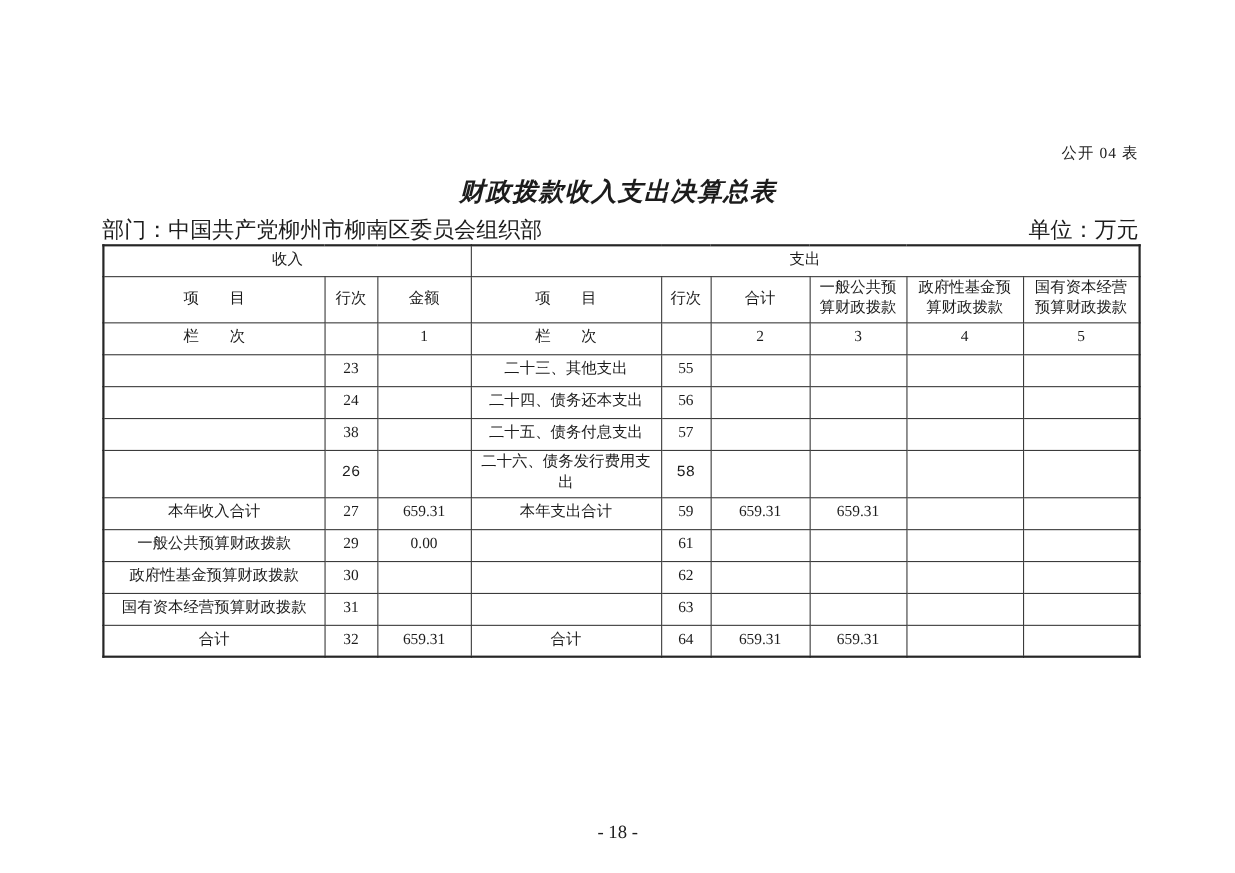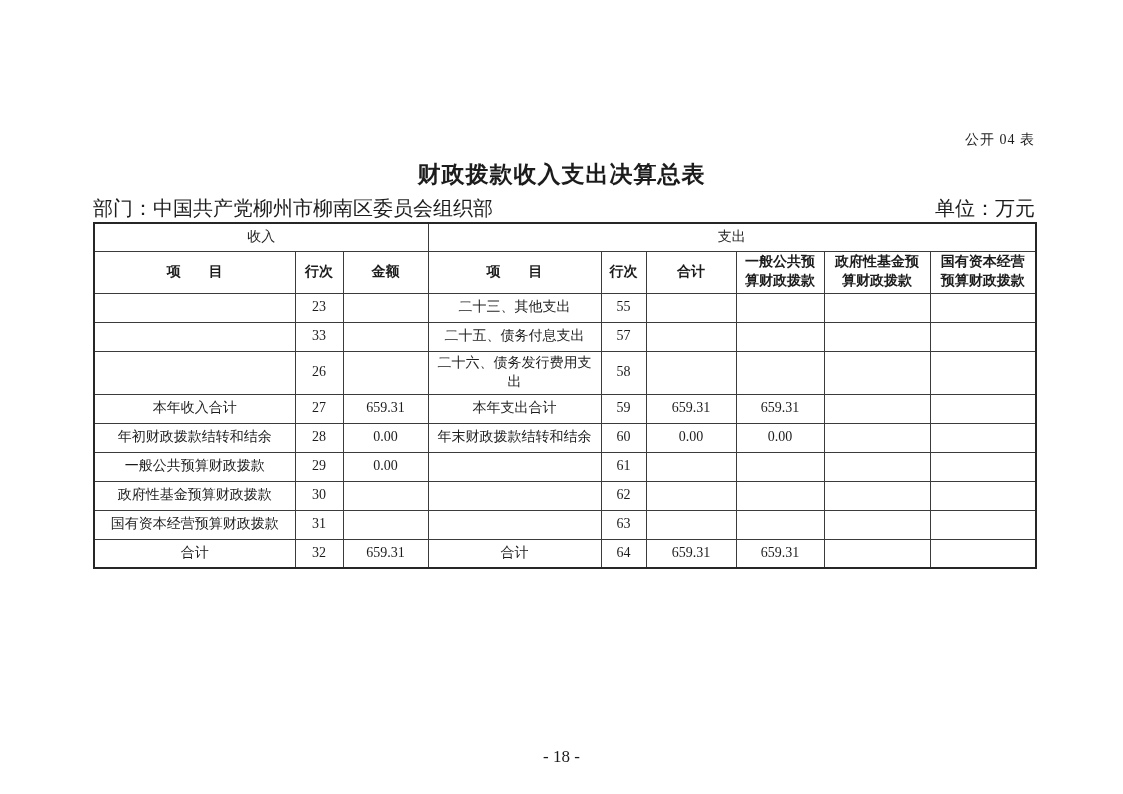--- a/index.html
+++ b/index.html
@@ -10,21 +10,21 @@
     color: #1c1c1c;
   }
   .sheet { position: relative; width: 1123px; height: 794px; background: #ffffff; overflow: hidden; margin-top: 32px; }
 
   .form-label {
     position: absolute; top: 99px; right: 88px;
     font-size: 14px; letter-spacing: 1px;
   }
   .doc-title {
     position: absolute; top: 127px; left: 0; width: 100%;
-    text-align: center; font-size: 23px; font-weight: bold; letter-spacing: 1px;
+    text-align: center; font-size: 23px; font-weight: bold; letter-spacing: 1px; font-style: italic;
   }
   .meta-row {
     position: absolute; top: 163px; left: 93px; width: 942px;
     display: flex; justify-content: space-between;
     font-size: 20px;
   }
 
   table.main {
     position: absolute; top: 190px; left: 93px; width: 942px;
     border-collapse: collapse; table-layout: fixed;
@@ -33,24 +33,24 @@
   table.main td {
     border: 1px solid #3b3b3b;
     font-size: 14px;
     padding: 0 4px;
     text-align: center;
     vertical-align: middle;
     overflow: hidden;
     line-height: 1.35;
   }
   tr.h1 { height: 28px; }
-  tr.h2 { height: 42px; font-weight: bold; }
+  tr.h2 { height: 42px; }
   tr.h3 { height: 29px; }
   tr.datarow { height: 29px; padding-left: 36px; }
-  tr.tall { height: 43px; }
+  tr.tall { height: 43px; font-family: Liberation Mono, monospace; }
   td.sec { border-left: 2px solid #262626; }
   td.wraphead { padding: 0 9px; line-height: 1.4; }
   td.num { text-align: right; padding-right: 8px; }
   td.al-left { text-align: left; padding-left: 6px; }
   td.al-center { text-align: center; }
   tr.bold td { font-weight: normal; }
 
   .note {
     position: absolute; top: 601px; left: 93px; width: 965px;
     font-size: 14px;
@@ -95,36 +95,58 @@
         <td>项　　目</td>
         <td>行次</td>
         <td>金额</td>
         <td class="sec">项　　目</td>
         <td>行次</td>
         <td>合计</td>
         <td class="wraphead">一般公共预算财政拨款</td>
         <td class="wraphead">政府性基金预算财政拨款</td>
         <td class="wraphead">国有资本经营预算财政拨款</td>
       </tr>
+      <tr class="h3">
+        <td>栏　　次</td>
+        <td></td>
+        <td>1</td>
+        <td class="sec">栏　　次</td>
+        <td></td>
+        <td>2</td>
+        <td>3</td>
+        <td>4</td>
+        <td>5</td>
+      </tr>
     </tbody>
     <tbody>
         <tr class="datarow">
           <td class="al-center"></td>
           <td class="al-center">23</td>
           <td class="num"></td>
           <td class="sec al-left">二十三、其他支出</td>
           <td class="al-center">55</td>
           <td class="num"></td>
           <td class="num"></td>
           <td class="num"></td>
           <td class="num"></td>
         </tr>
         <tr class="datarow">
           <td class="al-center"></td>
-          <td class="al-center">33</td>
+          <td class="al-center">24</td>
+          <td class="num"></td>
+          <td class="sec al-left">二十四、债务还本支出</td>
+          <td class="al-center">56</td>
+          <td class="num"></td>
+          <td class="num"></td>
+          <td class="num"></td>
+          <td class="num"></td>
+        </tr>
+        <tr class="datarow">
+          <td class="al-center"></td>
+          <td class="al-center">38</td>
           <td class="num"></td>
           <td class="sec al-left">二十五、债务付息支出</td>
           <td class="al-center">57</td>
           <td class="num"></td>
           <td class="num"></td>
           <td class="num"></td>
           <td class="num"></td>
         </tr>
         <tr class="datarow tall">
           <td class="al-center"></td>
@@ -138,31 +160,20 @@
           <td class="num"></td>
         </tr>
         <tr class="datarow bold">
           <td class="al-center">本年收入合计</td>
           <td class="al-center">27</td>
           <td class="num">659.31</td>
           <td class="sec al-center">本年支出合计</td>
           <td class="al-center">59</td>
           <td class="num">659.31</td>
           <td class="num">659.31</td>
-          <td class="num"></td>
-          <td class="num"></td>
-        </tr>
-        <tr class="datarow">
-          <td class="al-left">年初财政拨款结转和结余</td>
-          <td class="al-center">28</td>
-          <td class="num">0.00</td>
-          <td class="sec al-left">年末财政拨款结转和结余</td>
-          <td class="al-center">60</td>
-          <td class="num">0.00</td>
-          <td class="num">0.00</td>
           <td class="num"></td>
           <td class="num"></td>
         </tr>
         <tr class="datarow">
           <td class="al-center">一般公共预算财政拨款</td>
           <td class="al-center">29</td>
           <td class="num">0.00</td>
           <td class="sec al-center"></td>
           <td class="al-center">61</td>
           <td class="num"></td>

